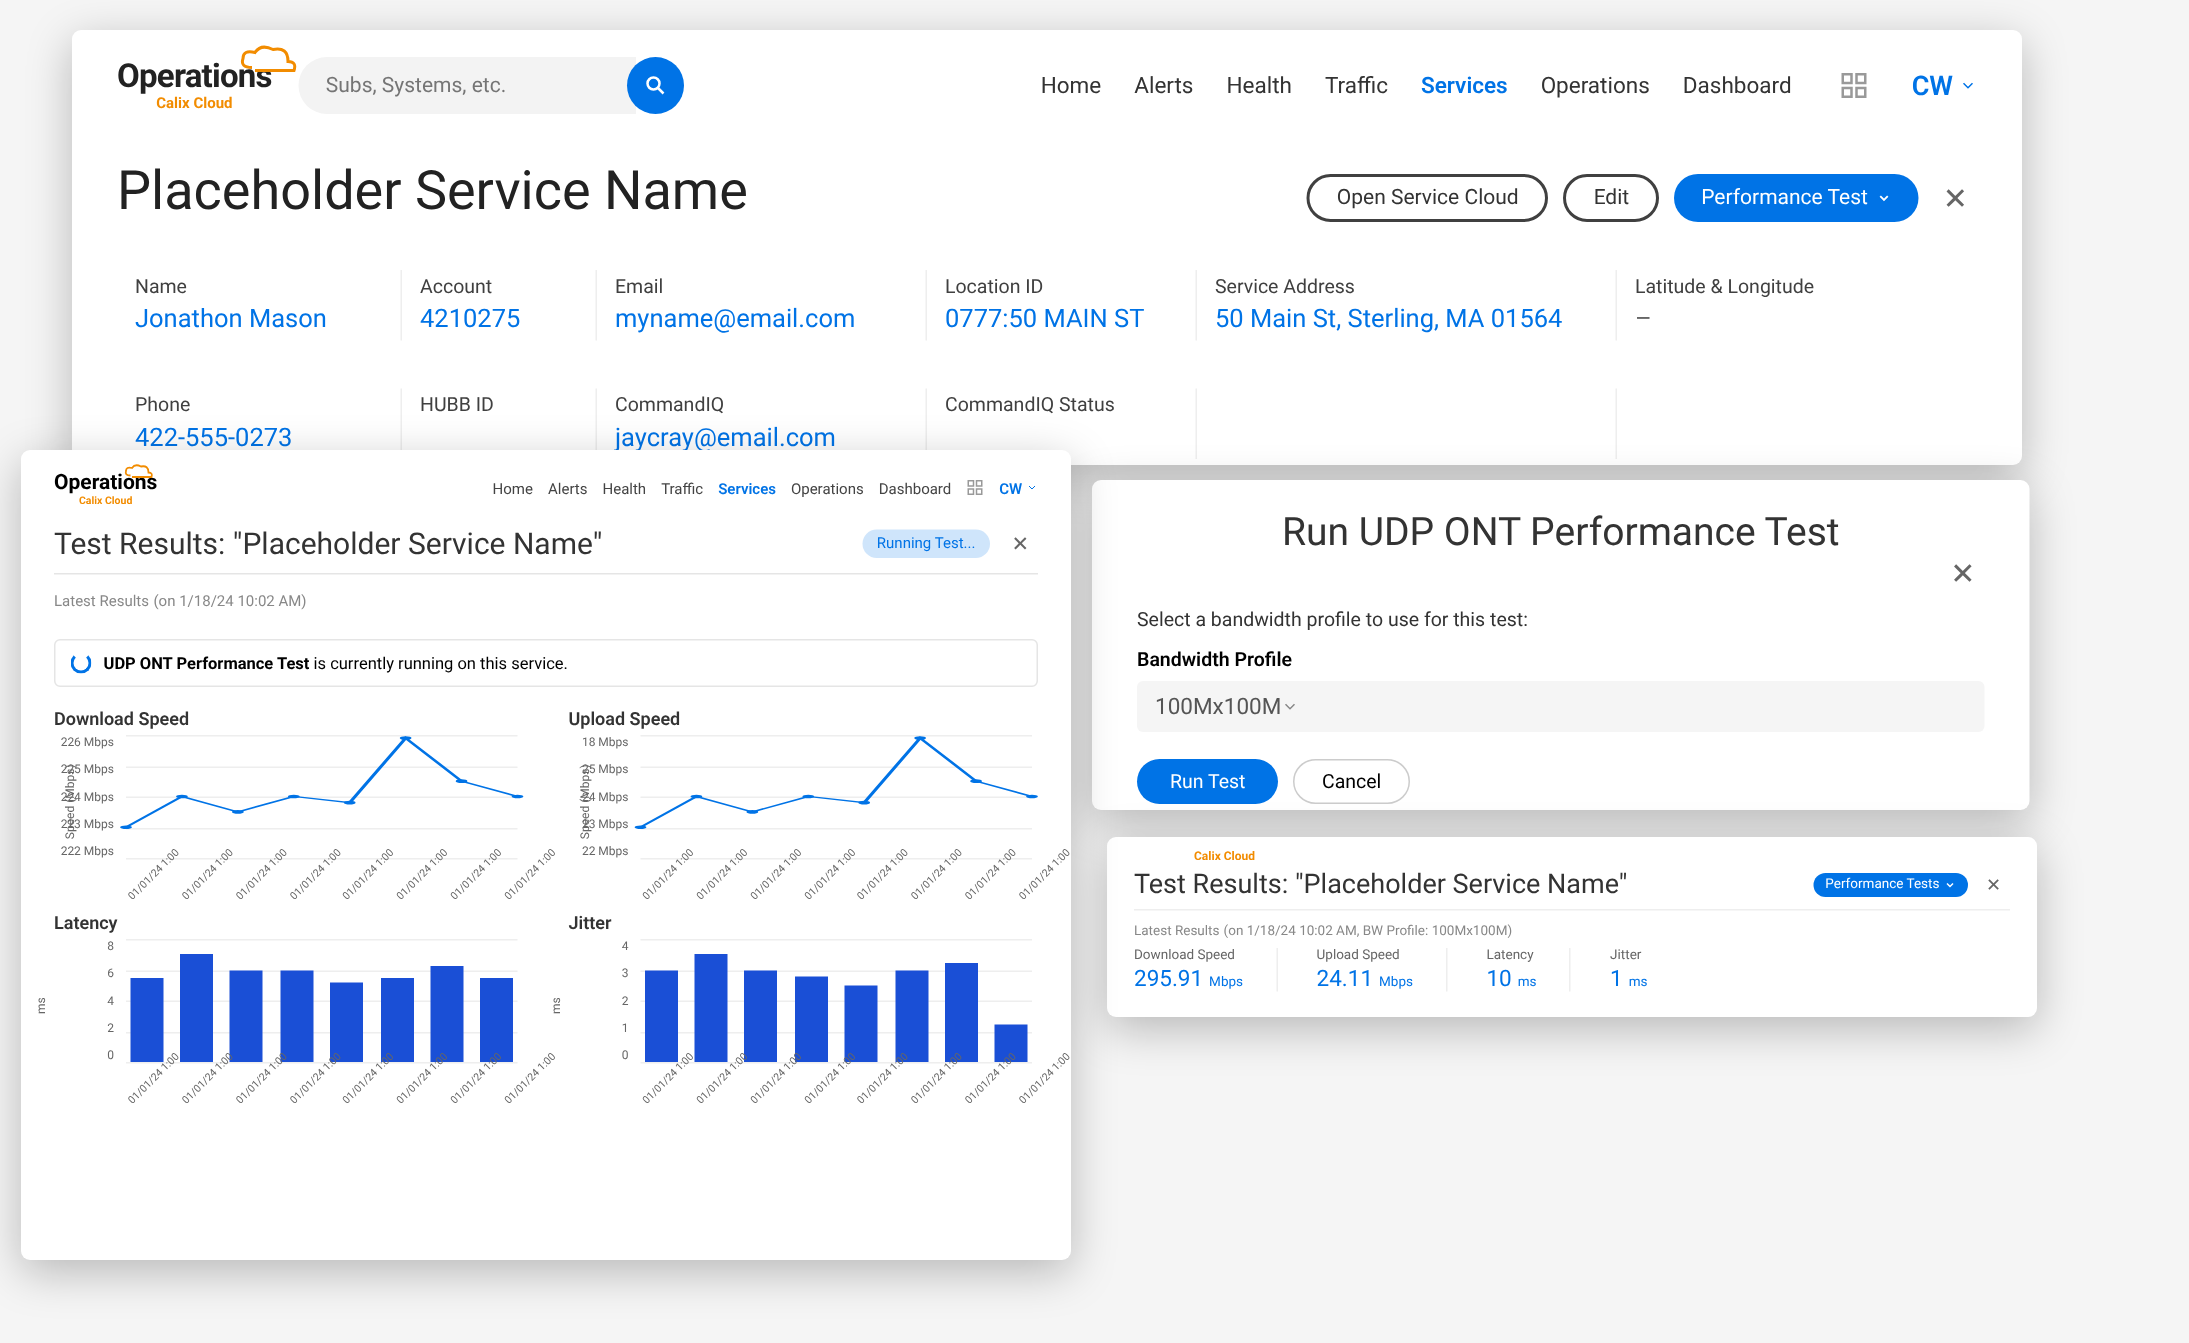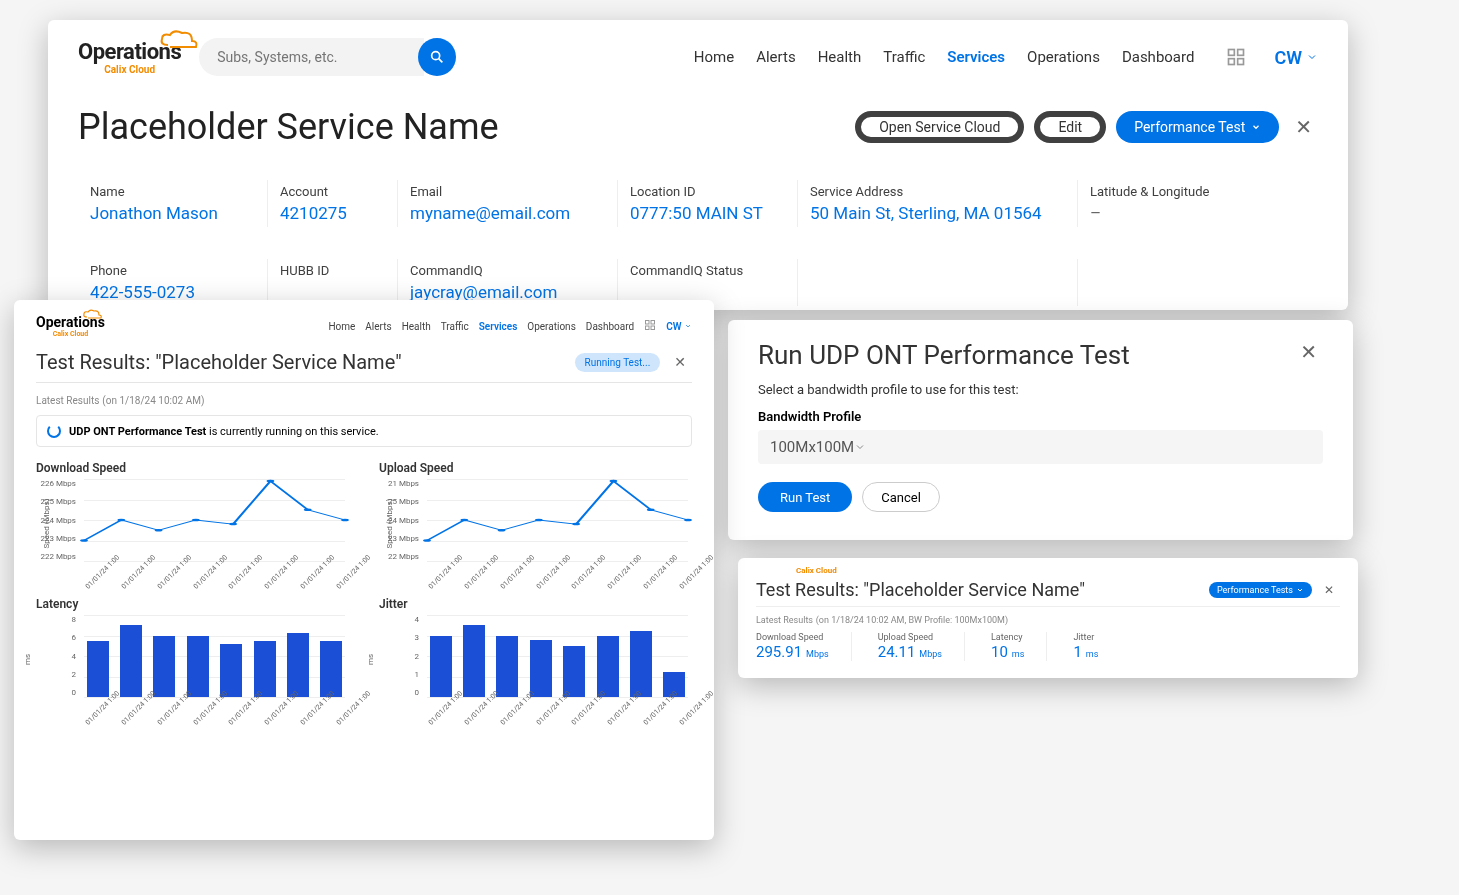--- a/index.html
+++ b/index.html
@@ -20,24 +20,24 @@
 .search-wrap { display: flex; align-items: center; }
 .search-input { width: 225px; height: 38px; border: none; background: #f3f3f3; border-radius: 20px 0 0 20px; padding: 0 18px; font-size: 14px; color: #444; }
 .search-btn { width: 38px; height: 38px; border: none; background: #0073e6; border-radius: 50%; margin-left: -6px; cursor: pointer; display: flex; align-items: center; justify-content: center; }
 .search-btn svg { stroke: #fff; }
 .nav { margin-left: auto; display: flex; gap: 22px; font-size: 15px; color: #333; }
 .nav-item.active { color: #0073e6; font-weight: 600; }
 .grid-icon { width: 20px; height: 20px; color: #999; margin-left: 14px; }
 .user-chip { color: #0073e6; font-weight: 600; font-size: 18px; margin-left: 10px; display: flex; align-items: center; gap: 4px; }
 
 
-.title-row { display: flex; align-items: center; margin-top: 30px; }
+.title-row { display: flex; align-items: flex-end; margin-top: 30px; }
 .page-title { font-size: 36px; font-weight: 400; color: #222; }
 .btns { margin-left: auto; display: flex; gap: 10px; align-items: center; }
-.btn { height: 32px; padding: 0 18px; border-radius: 16px; font-size: 14px; cursor: pointer; border: 6px solid #404040; background: #fff; color: #333; }
+.btn { height: 32px; padding: 0 18px; border-radius: 16px; font-size: 14px; cursor: pointer; border: 2px solid #404040; background: #fff; color: #333; }
 .btn-primary { background: #0073e6; border: none; color: #fff; display: flex; align-items: center; gap: 6px; }
 .close-x { font-size: 20px; color: #666; padding: 0 6px; cursor: pointer; }
 
 
 .info-grid { display: grid; grid-template-columns: 190px 130px 220px 180px 280px 180px; gap: 0; margin-top: 32px; }
 .info-cell { border-right: 1px solid #eee; padding: 4px 12px; }
 .info-cell:nth-child(6), .info-cell:nth-child(12) { border-right: none; }
 .info-label { font-size: 13px; color: #404040; }
 .info-value { font-size: 17px; color: #0073e6; margin-top: 4px; white-space: nowrap; }
 .info-value.muted { color: #666; }
@@ -45,40 +45,40 @@
 
 
 .mini-hdr { display: flex; align-items: center; gap: 12px; font-size: 10px; }
 .mini-logo { font-size: 14px; font-weight: 700; }
 .mini-nav { margin-left: auto; display: flex; gap: 10px; color: #444; align-items: center; }
 .mini-nav .active { color: #0073e6; font-weight: 600; }
 .results-title { font-size: 20px; color: #333; margin-top: 12px; border-bottom: 1px solid #e5e5e5; padding-bottom: 8px; display: flex; align-items: center; }
 .btn-running { margin-left: auto; font-size: 10px; background: #cfe5fb; color: #0073e6; border: none; border-radius: 12px; padding: 4px 10px; }
 .latest { font-size: 12px; font-weight: 700; margin-top: 10px; }
 .latest span { font-weight: 400; color: #888; font-size: 10px; }
-.status-box { border: 1px solid #e5e5e5; border-radius: 4px; padding: 8px 10px; margin-top: 8px; display: flex; align-items: center; gap: 8px; font-size: 11px; }
+.status-box { border: 1px solid #e5e5e5; border-radius: 4px; padding: 8px 10px; margin-top: 19px; display: flex; align-items: center; gap: 8px; font-size: 11px; }
 .spin { width: 14px; height: 14px; border: 2px solid #0073e6; border-top-color: transparent; border-radius: 50%; }
 .status-box b { font-weight: 700; }
 
 .chart-grid { display: grid; grid-template-columns: 1fr 1fr; gap: 18px 30px; margin-top: 14px; }
 .chart-block { }
 .chart-title { font-size: 12px; font-weight: 600; color: #333; margin-bottom: 4px; }
 .chart-area { position: relative; height: 100px; }
 .y-labels { position: absolute; left: 0; top: 0; bottom: 18px; width: 44px; display: flex; flex-direction: column; justify-content: space-between; font-size: 8px; color: #666; text-align: right; padding-right: 4px; }
 .y-title { position: absolute; left: -14px; top: 40%; transform: rotate(-90deg); font-size: 8px; color: #666; }
 .plot { position: absolute; left: 48px; right: 4px; top: 0; bottom: 18px; }
 .grid-line { position: absolute; left: 0; right: 0; border-top: 1px solid #eee; }
 .x-labels { position: absolute; left: 48px; right: 4px; bottom: -14px; display: flex; justify-content: space-between; font-size: 7px; color: #666; }
 .x-labels span { transform: rotate(-45deg); transform-origin: top left; width: 10px; white-space: nowrap; }
 svg.line { position: absolute; left: 0; top: 0; width: 100%; height: 100%; overflow: visible; }
 .bars { position: absolute; left: 0; right: 0; bottom: 0; top: 0; display: flex; align-items: flex-end; justify-content: space-around; gap: 6px; }
 .bar { width: 22px; background: #1a4fd6; }
 
 
-.modal-title { font-size: 26px; color: #333; display: flex; align-items: flex-start; }
+.modal-title { font-size: 26px; color: #333; display: flex; align-items: center; flex-direction: column; }
 .modal-title .close-x { margin-left: auto; }
 .modal-sub { font-size: 13px; color: #333; margin-top: 12px; }
 .field-label { font-size: 13px; font-weight: 600; margin-top: 12px; }
 .select { margin-top: 6px; height: 34px; background: #f5f5f5; border-radius: 4px; display: flex; align-items: center; padding: 0 12px; font-size: 15px; color: #555; justify-content: flex-start; cursor: pointer; }
 .modal-btns { display: flex; gap: 10px; margin-top: 18px; }
 .btn-blue { background: #0073e6; color: #fff; border: none; height: 30px; padding: 0 22px; border-radius: 16px; font-size: 13px; cursor: pointer; }
 .btn-outline { background: #fff; border: 1px solid #ccc; height: 30px; padding: 0 18px; border-radius: 16px; font-size: 13px; cursor: pointer; }
 
 
 .sum-logo { font-size: 8px; color: #f28c00; font-weight: 700; }
@@ -290,21 +290,21 @@
             <span>01/01/24 1:00</span>
             <span>01/01/24 1:00</span>
           </div>
         </div>
       </div>
       <div class="chart-block">
         <div class="chart-title">Upload Speed</div>
         <div class="chart-area">
           <div class="y-title">Speed (Mbps)</div>
           <div class="y-labels">
-            <span>21 Mbps</span>
+            <span>18 Mbps</span>
             <span>25 Mbps</span>
             <span>24 Mbps</span>
             <span>23 Mbps</span>
             <span>22 Mbps</span>
           </div>
           <div class="plot">
             <div class="grid-line" style="top:0%"></div>
             <div class="grid-line" style="top:25%"></div>
             <div class="grid-line" style="top:50%"></div>
             <div class="grid-line" style="top:75%"></div>

